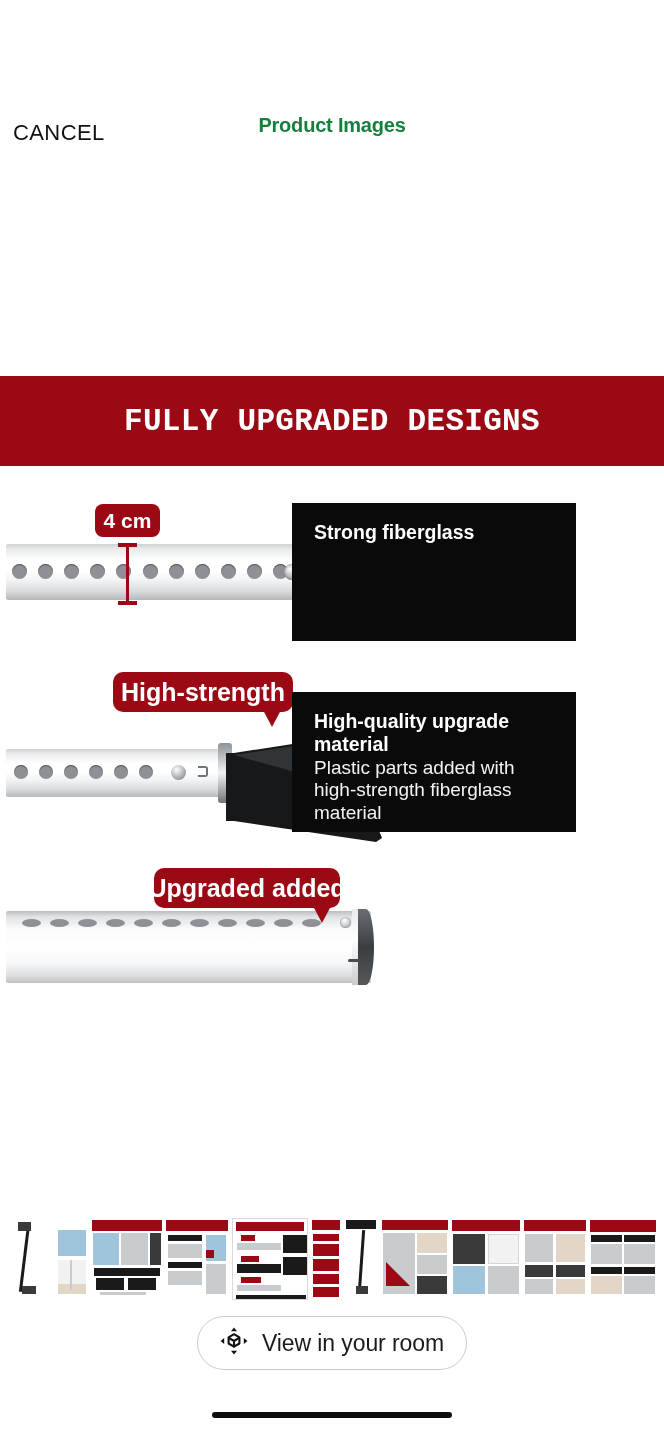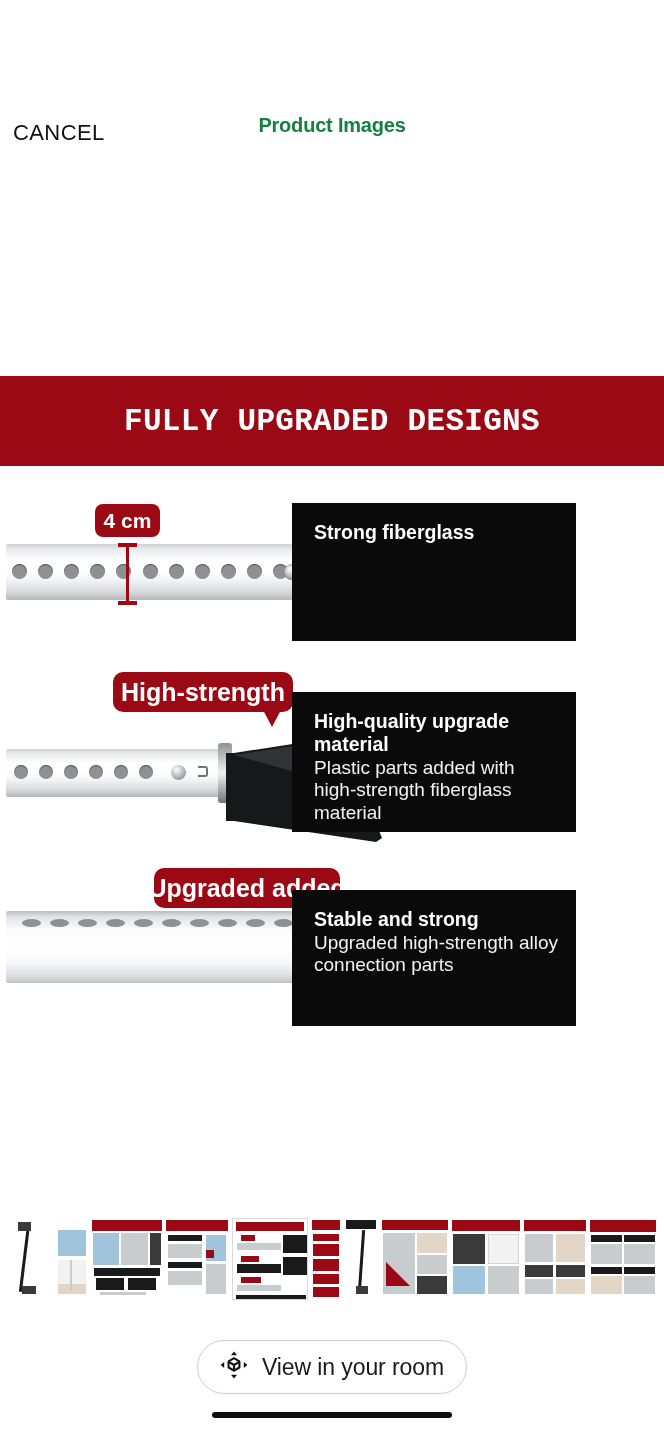--- a/index.html
+++ b/index.html
@@ -171,21 +171,21 @@
   .tgray { position:absolute; background:#c9ccce; }
   .tblue { position:absolute; background:#9fc4db; }
   .tbeige{ position:absolute; background:#e3d6c6; }
   .twhite{ position:absolute; background:#f2f2f2; }
   .tdark { position:absolute; background:#3a3a3a; }
 
   
   .ar-button {
     position:absolute; left:197px; top:1316px; width:270px; height:54px;
     border:1.6px solid #c9cccf; border-radius:27px; background:#fff;
-    display:flex; align-items:center; justify-content:center; gap:14px; cursor:pointer;margin-top:24px;
+    display:flex; align-items:center; justify-content:center; gap:14px; cursor:pointer;
   }
   .ar-label { font-size:23px; color:#1a1a1a; letter-spacing:-.1px; }
 
   
   .home-indicator {
     position:absolute; left:212px; top:1412px; width:240px; height:6px;
     background:#0d0d0d; border-radius:3px;
   }
 </style>
 </head>
@@ -281,24 +281,20 @@
       <div class="hole-ell" style="left:286px;top:8px;width:19px;height:8px;"></div>
       <div class="p3-pin"></div>
       <div class="p3-lip"></div>
       <div class="p3-endcap"></div>
       <div class="p3-slot"></div>
     </div>
 
     <div class="badge badge-ua">Upgraded added</div>
     <div class="badge-tail tail-ua"></div>
 
-    <div class="info-card card3">
-      <div class="info-title">Stable and strong</div>
-      <div class="info-body">Upgraded high-strength alloy connection parts</div>
-    </div>
   </div>
 
   <div class="thumb-strip">
 
     <div class="thumb" style="width:50px;">
       <div class="thumb-inner">
         <div class="tline" style="left:21px;top:6px;width:3px;height:68px;transform:rotate(7deg);"></div>
         <div class="tdark" style="left:16px;top:4px;width:13px;height:9px;"></div>
         <div class="tdark" style="left:20px;top:68px;width:14px;height:8px;"></div>
       </div>

